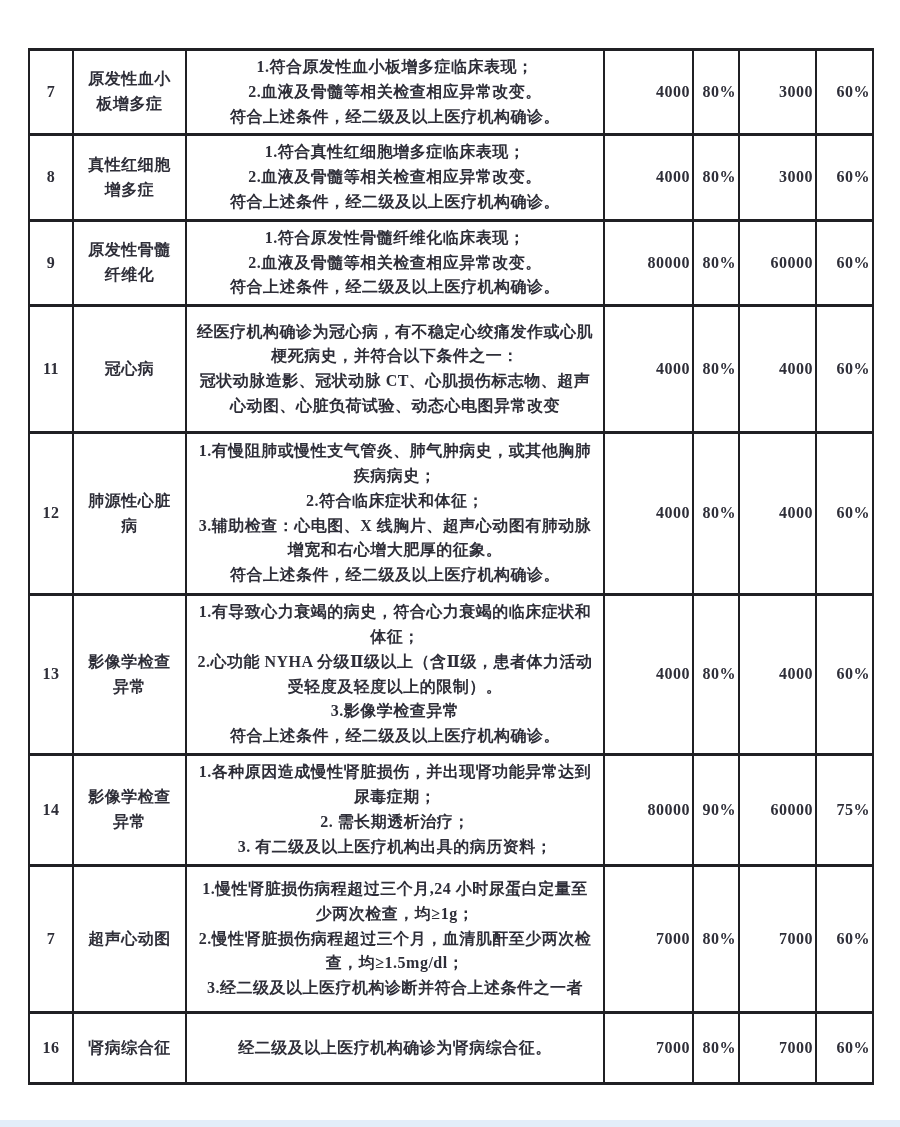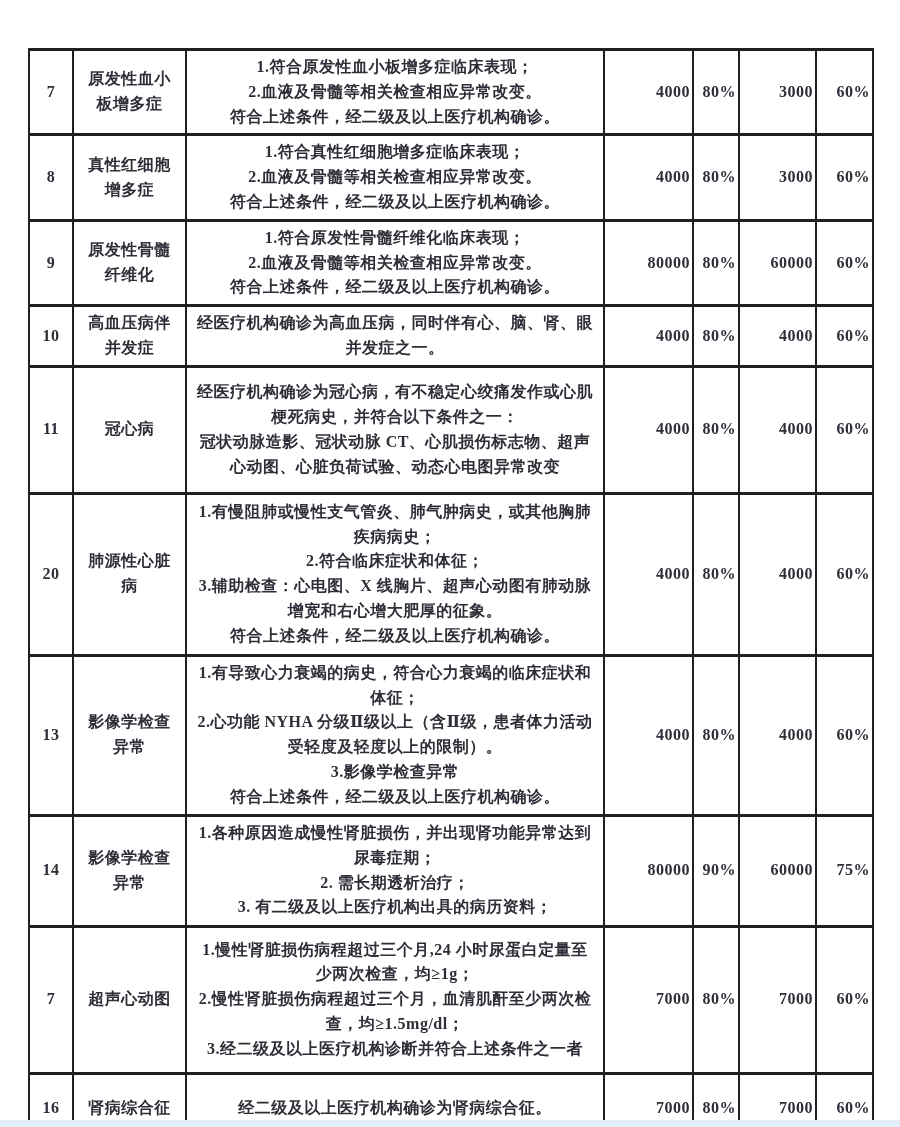--- a/index.html
+++ b/index.html
@@ -81,41 +81,32 @@
     <td class="c-no">9</td>
     <td class="c-disease">原发性骨髓纤维化</td>
     <td class="c-criteria">1.符合原发性骨髓纤维化临床表现；
 2.血液及骨髓等相关检查相应异常改变。
 符合上述条件，经二级及以上医疗机构确诊。</td>
     <td class="c-num">80000</td>
     <td class="c-num">80%</td>
     <td class="c-num">60000</td>
     <td class="c-num">60%</td>
   </tr>
-        <tr style="height: 58px;">
-    <td class="c-no">10</td>
-    <td class="c-disease">高血压病伴并发症</td>
-    <td class="c-criteria">经医疗机构确诊为高血压病，同时伴有心、脑、肾、眼并发症之一。</td>
-    <td class="c-num">4000</td>
-    <td class="c-num">80%</td>
-    <td class="c-num">4000</td>
-    <td class="c-num">60%</td>
-  </tr>
         <tr style="height: 127px;">
     <td class="c-no">11</td>
     <td class="c-disease">冠心病</td>
     <td class="c-criteria">经医疗机构确诊为冠心病，有不稳定心绞痛发作或心肌梗死病史，并符合以下条件之一：
 冠状动脉造影、冠状动脉 CT、心肌损伤标志物、超声心动图、心脏负荷试验、动态心电图异常改变</td>
     <td class="c-num">4000</td>
     <td class="c-num">80%</td>
     <td class="c-num">4000</td>
     <td class="c-num">60%</td>
   </tr>
         <tr style="height: 162px;">
-    <td class="c-no">20</td>
+    <td class="c-no">12</td>
     <td class="c-disease">肺源性心脏病</td>
     <td class="c-criteria">1.有慢阻肺或慢性支气管炎、肺气肿病史，或其他胸肺疾病病史；
 2.符合临床症状和体征；
 3.辅助检查：心电图、X 线胸片、超声心动图有肺动脉增宽和右心增大肥厚的征象。
 符合上述条件，经二级及以上医疗机构确诊。</td>
     <td class="c-num">4000</td>
     <td class="c-num">80%</td>
     <td class="c-num">4000</td>
     <td class="c-num">60%</td>
   </tr>

